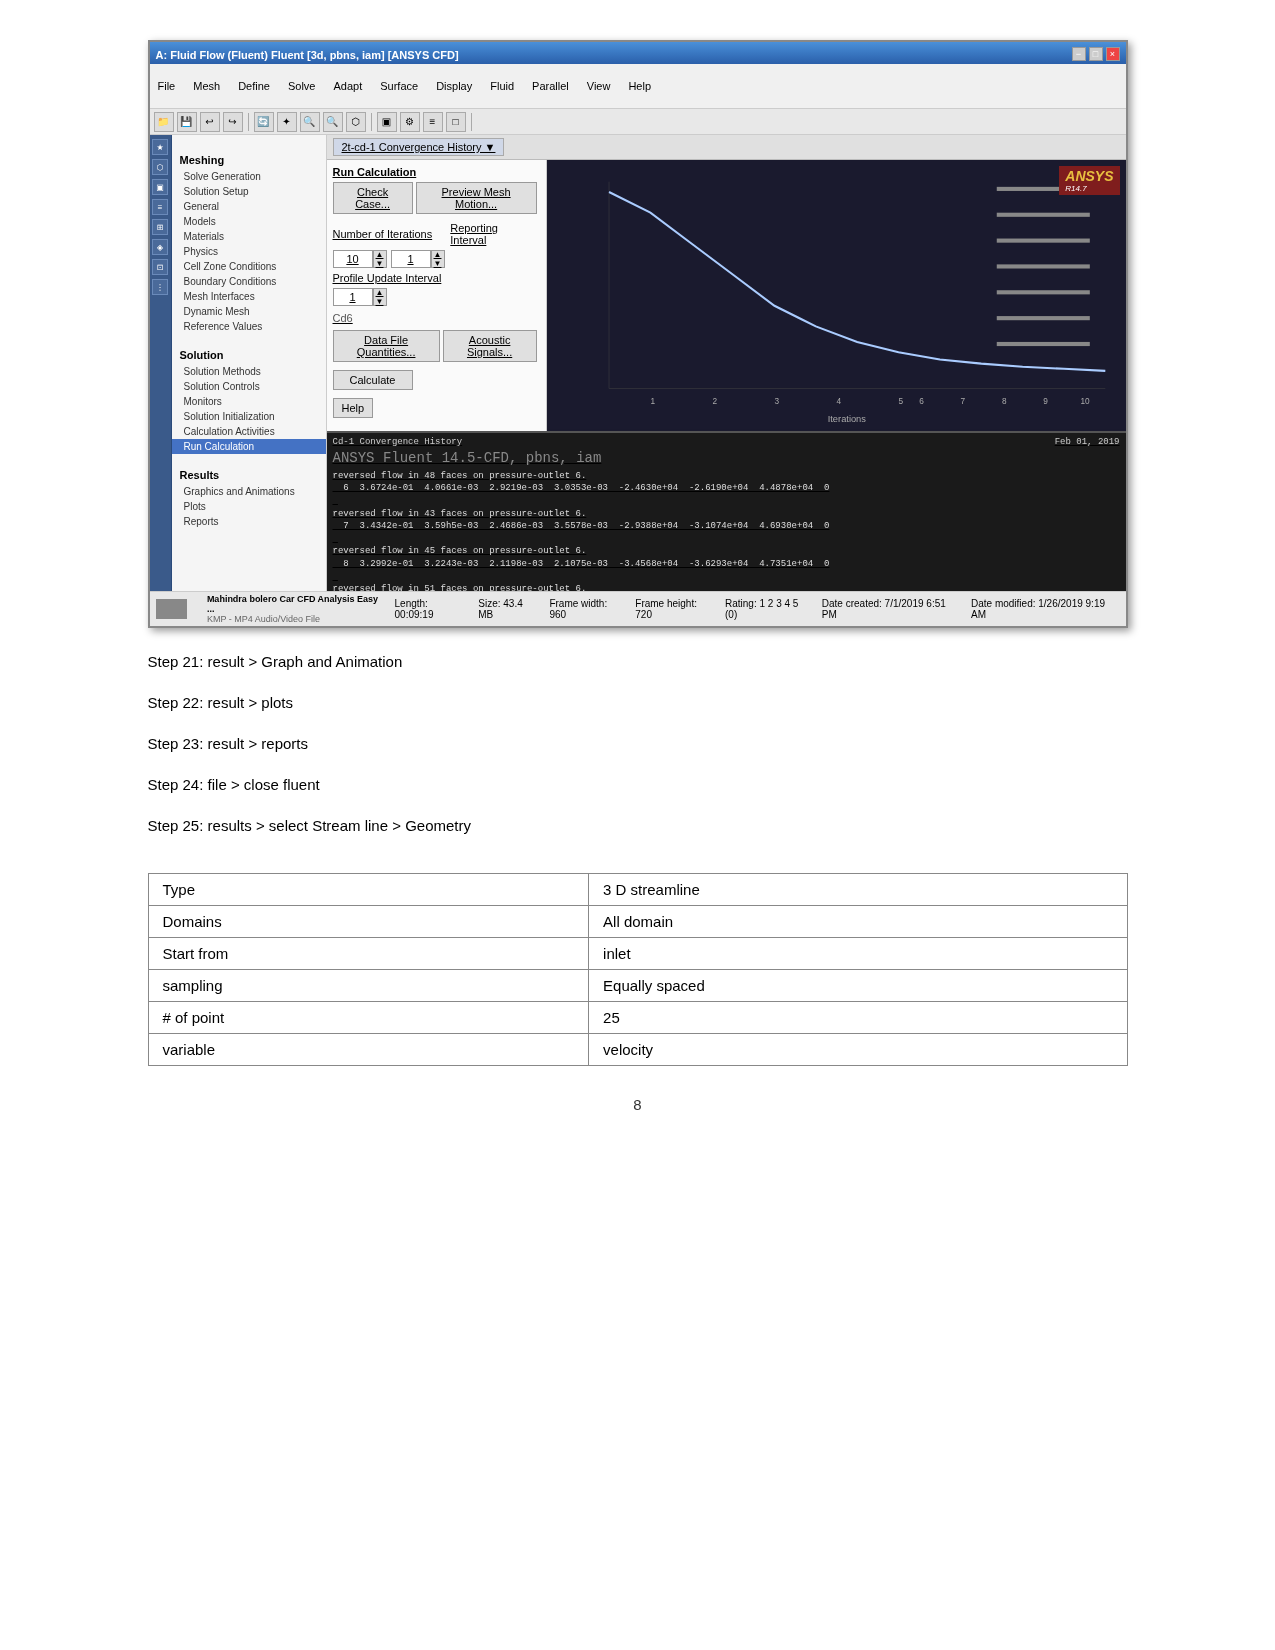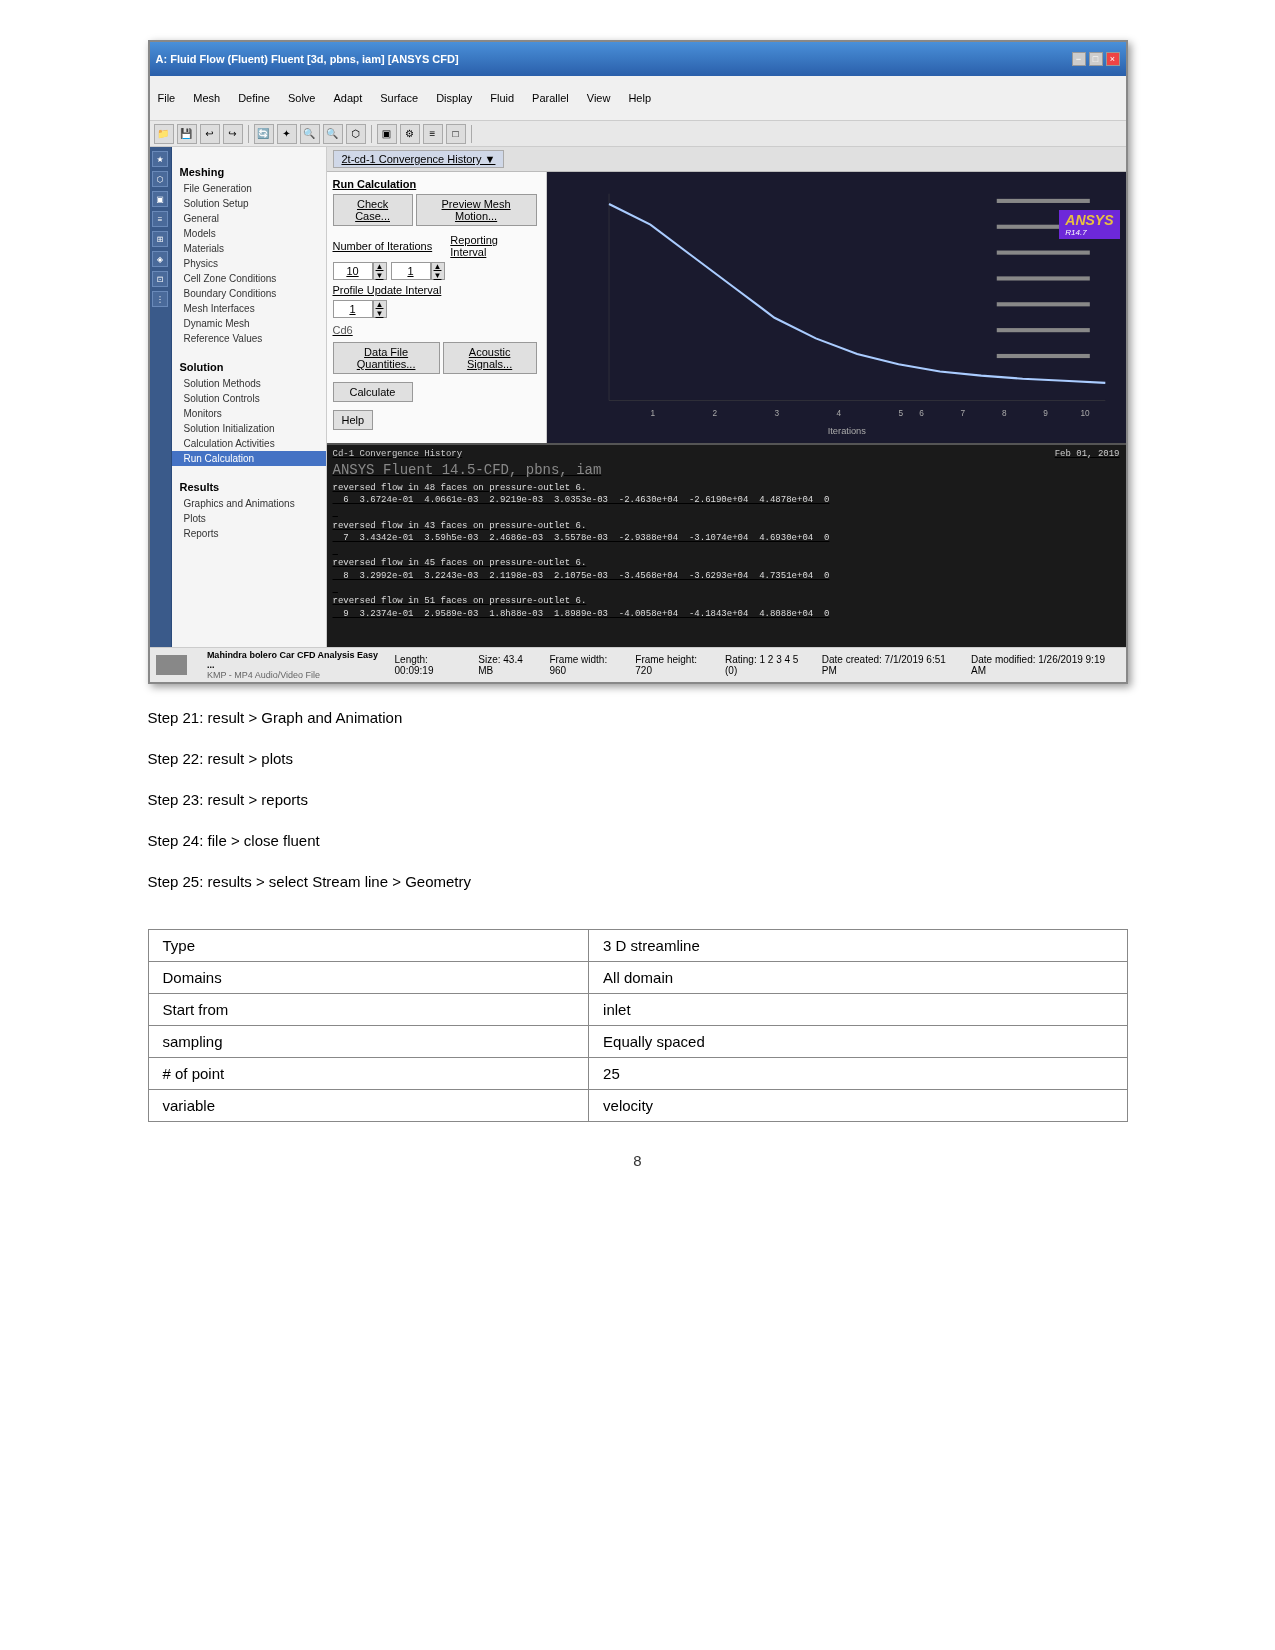--- a/index.html
+++ b/index.html
@@ -28,23 +28,23 @@
       font-size: 11px;
       color: #000;
     }
 
     
     .title-bar {
       background: linear-gradient(to bottom, #4a90d9, #2a5faa);
       color: white;
       padding: 3px 6px;
       display: flex;
-      align-items: center;
+      align-items: flex-end;
       justify-content: space-between;
-      height: 34px;
+      height: 22px;
       gap: 8px;
     }
     .title-bar-text {
       font-size: 11px;
       font-weight: bold;
     }
     .title-bar-buttons {
       display: flex;
       gap: 3px;
     }
@@ -213,21 +213,21 @@
       position: relative;
       overflow: hidden;
     }
     .graph-svg {
       width: 100%;
       height: 100%;
     }
 
     
     .console-panel {
-      height: 204px;
+      height: 160px;
       background: #1a1a1a;
       color: #ddd;
       font-family: 'Courier New', monospace;
       font-size: 9px;
       padding: 4px 6px;
       overflow-y: auto;
       border-top: 2px solid #555;
     }
     .console-line {
       line-height: 1.4;
@@ -286,27 +286,26 @@
       margin-top: 30px;
       font-size: 15px;
       color: #333;
     }
 
     
     .ansys-logo {
       position: absolute;
       top: 6px;
       right: 6px;
-      background: #6d28d9;
+      background: #7f1d1d;
       color: #e8c040;
       font-size: 14px;
       font-weight: bold;
       padding: 2px 6px;
       font-style: italic;
-      margin-top: 32px;
     }
     .ansys-version {
       color: white;
       font-size: 8px;
       font-weight: normal;
     }
 
     .left-sidebar-icons {
       width: 22px;
       background: #3a5a8a;
@@ -386,21 +385,21 @@
         <div class="lsi">▣</div>
         <div class="lsi">≡</div>
         <div class="lsi">⊞</div>
         <div class="lsi">◈</div>
         <div class="lsi">⊡</div>
         <div class="lsi">⋮</div>
       </div>
 
       <div class="sidebar">
         <div class="sidebar-section">Meshing</div>
-        <div class="sidebar-item">File Generation</div>
+        <div class="sidebar-item">Solve Generation</div>
         <div class="sidebar-item">Solution Setup</div>
         <div class="sidebar-item">General</div>
         <div class="sidebar-item">Models</div>
         <div class="sidebar-item">Materials</div>
         <div class="sidebar-item">Physics</div>
         <div class="sidebar-item">Cell Zone Conditions</div>
         <div class="sidebar-item">Boundary Conditions</div>
         <div class="sidebar-item">Mesh Interfaces</div>
         <div class="sidebar-item">Dynamic Mesh</div>
         <div class="sidebar-item">Reference Values</div>

